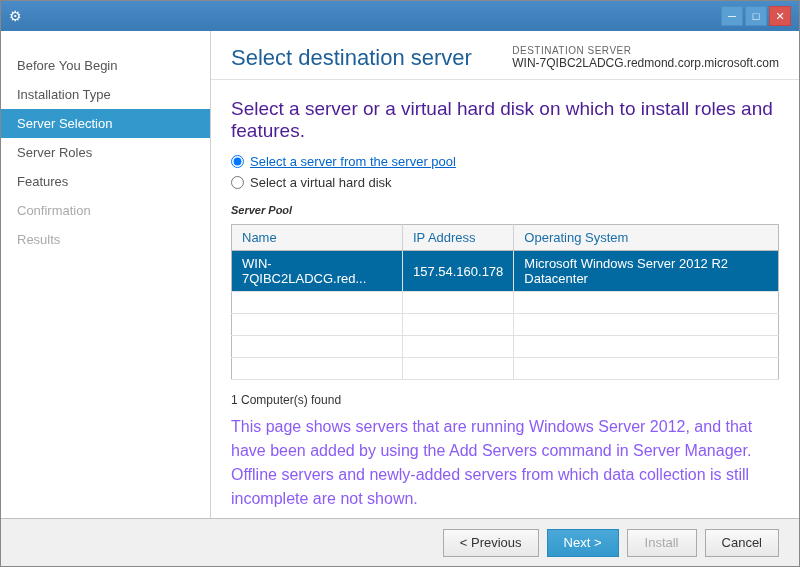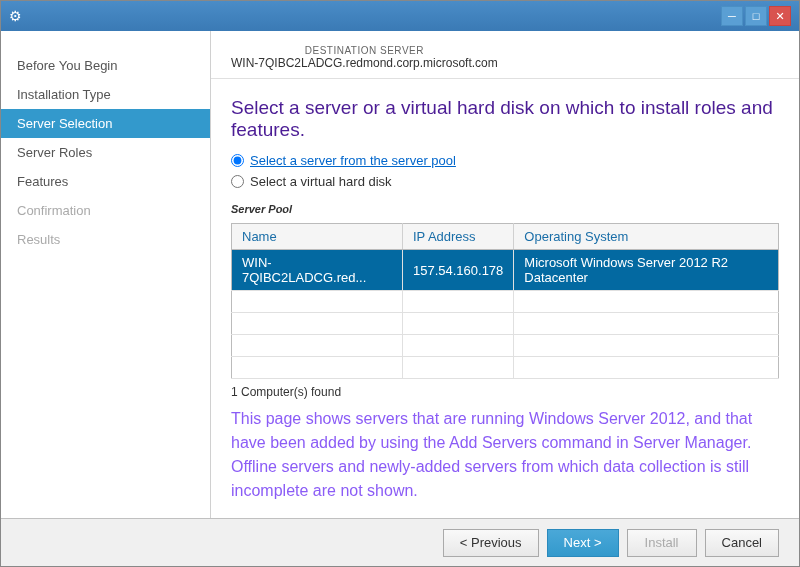--- a/index.html
+++ b/index.html
@@ -97,21 +97,21 @@
       border-bottom: 1px solid #e0e0e0;
       display: flex;
       justify-content: space-between;
       align-items: flex-start;
       background: white;
     }
     .right-header-left {
       flex: 1;
     }
     .right-header-right {
-      text-align: center;
+      text-align: left;
       font-size: 11px;
       color: #555;
     }
     .destination-label {
       font-size: 10px;
       color: #666;
       letter-spacing: 0.5px;
       text-transform: uppercase;
       display: block;
     }
@@ -243,21 +243,21 @@
     }
 
     
     .empty-row td {
       height: 22px;
     }
 
     .found-text {
       font-size: 12px;
       color: #333;
-      margin-top: 6px;
+      margin-top: 13px;
       margin-bottom: 8px;
     }
     .info-text {
       font-size: 16px;
       color: #8b5cf6;
       line-height: 1.5;
     }
 
     
     .bottom-bar {
@@ -316,20 +316,23 @@
       <div class="sidebar-item active">Server Selection</div>
       <div class="sidebar-item">Server Roles</div>
       <div class="sidebar-item">Features</div>
       <div class="sidebar-item disabled">Confirmation</div>
       <div class="sidebar-item disabled">Results</div>
     </div>
 
     <div class="right-panel">
 
       <div class="right-header">
+        <div class="right-header-left">
+          <h1 class="page-title">Select destination server</h1>
+        </div>
         <div class="right-header-right">
           <span class="destination-label">DESTINATION SERVER</span>
           <span class="destination-server">WIN-7QIBC2LADCG.redmond.corp.microsoft.com</span>
         </div>
       </div>
 
       <div class="right-body">
         <p class="instruction-text" style="margin-bottom:12px;">Select a server or a virtual hard disk on which to install roles and features.</p>
 
         <div class="radio-group">

